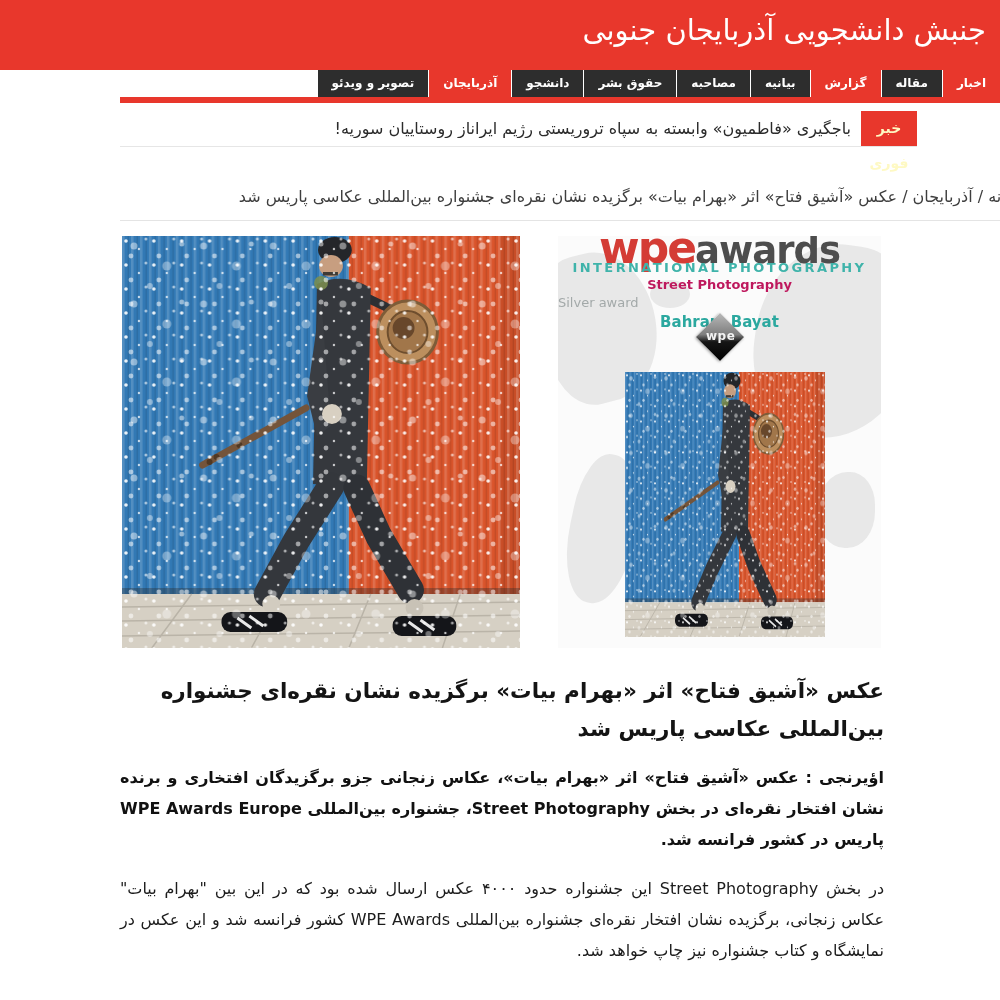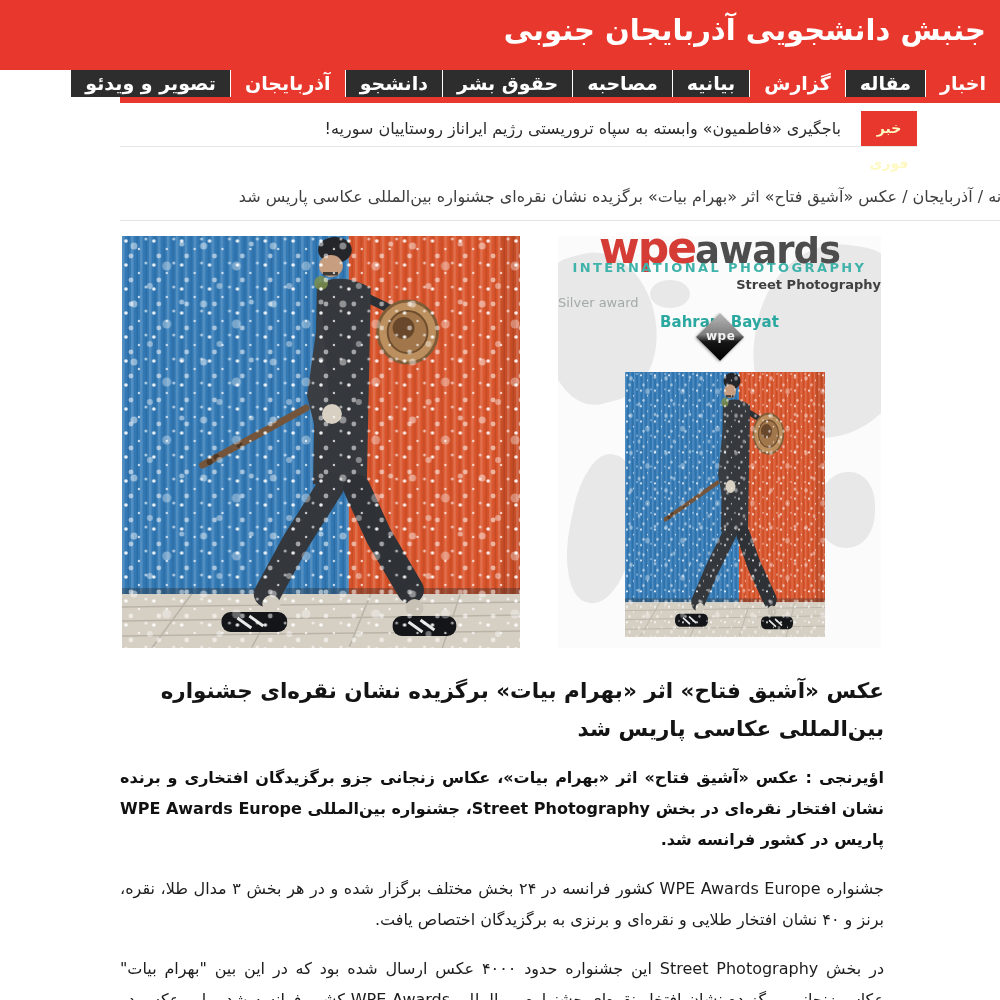--- a/index.html
+++ b/index.html
@@ -2,43 +2,43 @@
 <html><head>
 <meta charset="utf-8">
 <style>
   html,body{margin:0;padding:0;}
   body{
     width:1000px;height:1000px;position:relative;overflow:hidden;
     background:#ffffff;font-family:"DejaVu Sans",sans-serif;
   }
   
   .header{position:absolute;left:0;top:0;width:1000px;height:70px;background:#e8372c;}
-  .site-title{position:absolute;right:14px;top:13px;color:#fff;font-size:29px;font-weight:bold;direction:rtl;white-space:nowrap;}
+  .site-title{position:absolute;right:14px;top:13px;color:#fff;font-size:29px;font-weight:normal;direction:rtl;white-space:nowrap;}
   
   .nav-strip{position:absolute;left:120px;right:0;top:97px;height:6px;background:#e8372c;}
   .nav{position:absolute;right:0;top:70px;height:27px;display:flex;direction:rtl;}
-  .nav-item{padding:0 14px;line-height:27px;color:#fff;font-size:19px;font-weight:bold;background:#2d2d2d;margin-left:1px;white-space:nowrap;cursor:pointer;}
+  .nav-item{padding:0 14px;line-height:27px;color:#fff;font-size:12px;font-weight:bold;background:#2d2d2d;margin-left:1px;white-space:nowrap;cursor:pointer;}
   .nav-item.red{background:#e8372c;}
   
   .ticker{position:absolute;left:120px;top:110px;width:797px;height:36px;border-bottom:1px solid #e6e6e6;direction:rtl;display:flex;align-items:center;background:#fff;}
   .ticker-label{background:#e8372c;color:#fef9c3;font-weight:bold;font-size:14px;width:56px;height:35px;line-height:35px;text-align:center;flex:0 0 auto;}
-  .ticker-text{font-size:16px;color:#2b2b2b;padding-right:20px;white-space:nowrap;overflow:hidden;}
+  .ticker-text{font-size:16px;color:#2b2b2b;padding-right:10px;white-space:nowrap;overflow:hidden;}
   
   .breadcrumb-wrap{position:absolute;left:0;top:182px;width:1000px;height:36px;overflow:hidden;}
   .breadcrumb{position:absolute;right:-16px;top:5px;direction:rtl;white-space:nowrap;font-size:16px;color:#3e3e3e;}
   .breadcrumb-border{position:absolute;left:120px;right:0;top:220px;border-top:1px solid #e4e4e4;}
   
   .photo-main{position:absolute;left:122px;top:236px;width:398px;height:412px;overflow:hidden;}
   .poster{position:absolute;left:558px;top:236px;width:323px;height:412px;background:#fbfbfb;overflow:hidden;}
   .map-blob{position:absolute;background:#e8e8e8;}
   .poster-logo{position:absolute;top:-14px;left:0;width:100%;text-align:center;white-space:nowrap;}
   .logo-main{color:#d43c35;font-size:44px;font-weight:bold;letter-spacing:-2px;}
   .logo-secondary{color:#4d4d4d;font-size:37px;font-weight:bold;letter-spacing:-1px;}
   .logo-tagline{position:absolute;top:24px;left:0;width:100%;text-align:center;font-size:13px;letter-spacing:2.4px;color:#3fb3aa;font-weight:bold;}
-  .poster-category{position:absolute;top:41px;left:0;width:100%;text-align:right;font-size:13px;font-weight:bold;color:#404040;}
+  .poster-category{position:absolute;top:41px;left:0;width:100%;text-align:center;font-size:13px;font-weight:bold;color:#be185d;}
   .poster-award{position:absolute;top:59px;left:0;width:100%;text-align:left;font-size:13px;color:#a3a9a9;}
   .poster-photographer{position:absolute;top:77px;left:0;width:100%;text-align:center;font-size:15px;font-weight:bold;color:#2ba89f;}
   .poster-badge{position:absolute;top:84px;left:50%;margin-left:-17px;width:34px;height:34px;transform:rotate(45deg);background:linear-gradient(135deg,#b9b9b9 0%,#7e7e7e 45%,#161616 60%,#000 100%);box-shadow:0 1px 3px rgba(0,0,0,.4);}
   .poster-badge span{position:absolute;left:0;top:9px;width:100%;text-align:center;transform:rotate(-45deg);color:#f2f2f2;font-size:12px;font-weight:bold;letter-spacing:.5px;}
   .poster-inset{position:absolute;left:67px;top:136px;width:200px;height:265px;}
   
   .article{position:absolute;left:120px;top:656px;width:764px;direction:rtl;}
   .article-title{font-size:21.5px;font-weight:bold;color:#141414;line-height:38px;margin:16px 0 14px;}
   .p{font-size:16px;line-height:31px;color:#1c1c1c;text-align:justify;margin:0 0 18px;}
   .p.bold{font-weight:bold;color:#111;}
@@ -165,15 +165,14 @@
   <div class="poster-inset">
     <svg viewBox="0 0 400 412" width="200" height="265" preserveAspectRatio="none">
         <use href="#scene"></use>
       </svg>
   </div>
 </div>
 
 <div class="article">
   <h1 class="article-title">عکس «آشیق فتاح» اثر «بهرام بیات» برگزیده نشان نقره‌ای جشنواره بین‌المللی عکاسی پاریس شد</h1>
   <p class="p bold">اؤیرنجی : عکس «آشیق فتاح» اثر «بهرام بیات»، عکاس زنجانی جزو برگزیدگان افتخاری و برنده نشان افتخار نقره‌ای در بخش Street Photography، جشنواره بین‌المللی WPE Awards Europe پاریس در کشور فرانسه شد.</p>
-  <p class="p">جشنواره WPE Awards Europe کشور فرانسه در ۲۴ بخش مختلف برگزار شده و در هر بخش ۳ مدال طلا، نقره، برنز و ۴۰ نشان افتخار طلایی و نقره‌ای و برنزی به برگزیدگان اختصاص یافت.</p>
   <p class="p">در بخش Street Photography این جشنواره حدود ۴۰۰۰ عکس ارسال شده بود که در این بین "بهرام بیات" عکاس زنجانی، برگزیده نشان افتخار نقره‌ای جشنواره بین‌المللی WPE Awards کشور فرانسه شد و این عکس در نمایشگاه و کتاب جشنواره نیز چاپ خواهد شد.</p>
 </div>
 
 </body></html>

